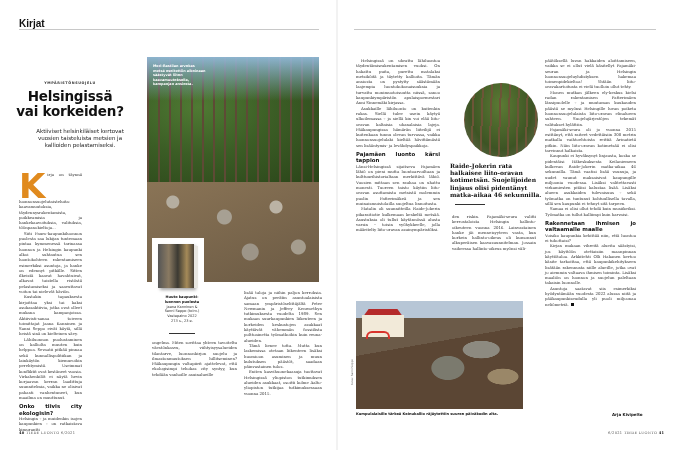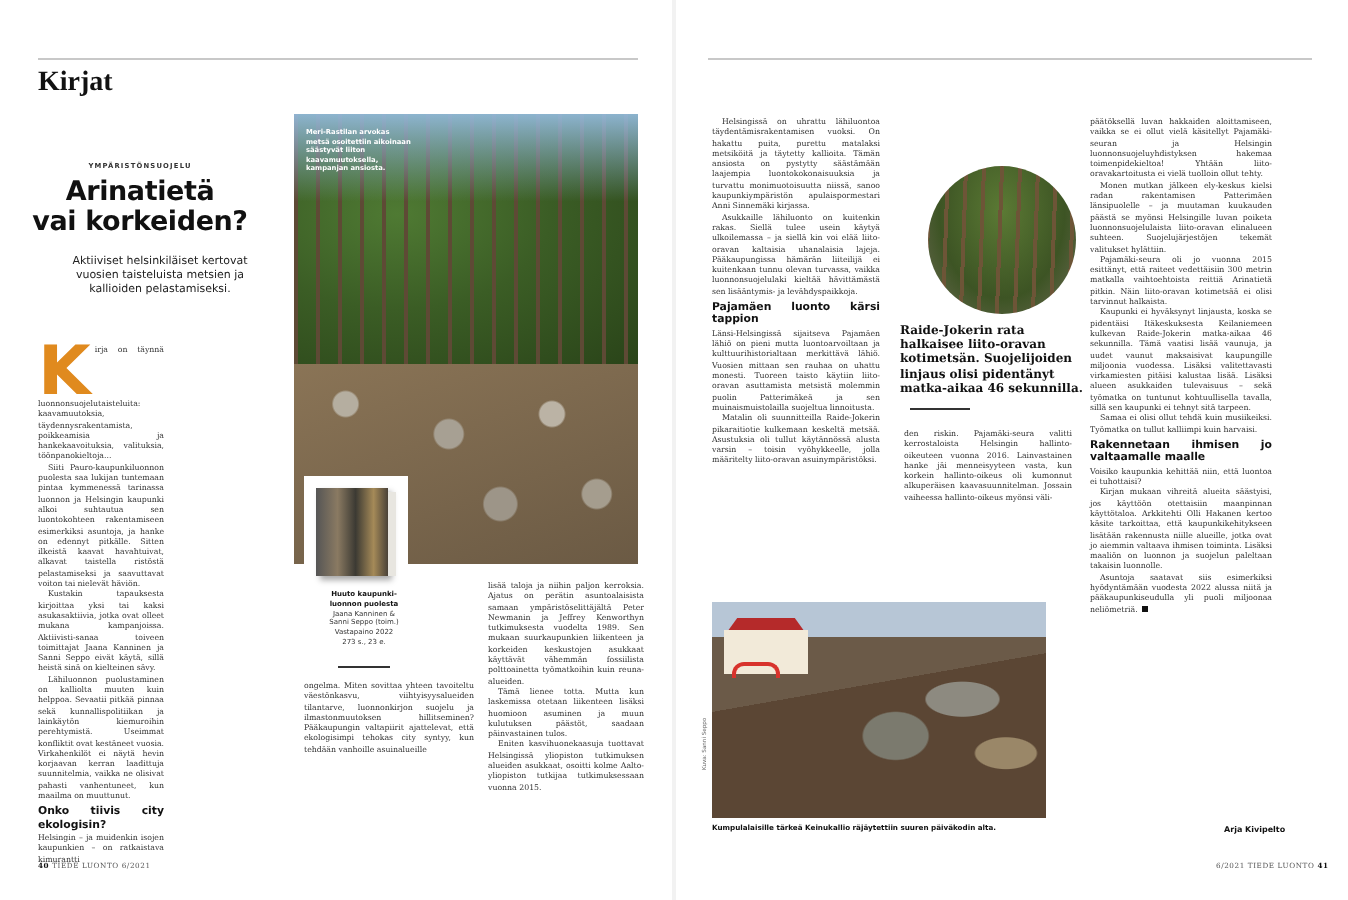--- a/index.html
+++ b/index.html
@@ -2,21 +2,21 @@
 <html><head>
 <meta charset="utf-8">
 <style>
   * { box-sizing: border-box; margin: 0; padding: 0; }
   html, body { width: 674px; height: 450px; background: #ffffff; overflow: hidden; }
   body { position: relative; font-family: "DejaVu Serif", serif; color: #222; }
   .page { position: absolute; top: 0; height: 450px; background: #fff; overflow: hidden; }
   .page.left { left: 0; width: 336px; }
   .page.right { left: 338px; width: 336px; }
   .gutter { position: absolute; left: 336px; top: 0; width: 2px; height: 450px; background: #f2f2f2; }
-  .section-label { position: absolute; left: 19px; top: 18px; font-family: Liberation Serif, serif; font-weight: bold; font-size: 14px; color: #111; margin-top: 16px; }
+  .section-label { position: absolute; left: 19px; top: 18px; font-family: Liberation Sans, sans-serif; font-weight: bold; font-size: 10px; color: #111; }
   .rule { position: absolute; top: 29px; height: 1px; background: #c8c8c8; }
   .text { font-size: 3.9px; line-height: 5.3px; color: #333; text-align: justify; }
   .text p { margin: 0; text-indent: 5px; }
   .text p.noind { text-indent: 0; }
   .kicker { position: absolute; left: 0; width: 140px; top: 81px; text-align: center; font-family: "DejaVu Sans", sans-serif; font-size: 3.4px; letter-spacing: 0.6px; font-weight: bold; color: #333; }
   .headline { position: absolute; left: 0; width: 140px; top: 89px; text-align: center; font-family: "DejaVu Sans", sans-serif; font-weight: bold; font-size: 13.5px; line-height: 15px; color: #111; letter-spacing: -0.2px; }
   .deck { position: absolute; left: 35px; width: 90px; top: 128px; text-align: center; font-family: "DejaVu Sans", sans-serif; font-size: 5.5px; line-height: 7px; color: #222; }
   .dropcap { float: left; font-family: "DejaVu Sans", sans-serif; font-weight: bold; font-size: 34px; line-height: 26px; color: #e08a1e; margin: 0 2px 0 0; padding-top: 1px; }
   .subhead { font-family: "DejaVu Sans", sans-serif; font-weight: bold; font-size: 5.4px; line-height: 6.4px; color: #111; margin-top: 3px; }
   .folio { position: absolute; top: 431px; font-family: "DejaVu Serif", serif; font-size: 3.6px; letter-spacing: 0.3px; color: #555; }
@@ -63,21 +63,21 @@
 </style>
 </head>
 <body>
 
 <div class="page left">
   <div class="section-label">Kirjat</div>
   <div class="rule" style="left:19px; width:300px;"></div>
 
   <div class="kicker">YMPÄRISTÖNSUOJELU</div>
   <div class="headline">
-    <div>Arinatietä</div>
+    <div>Helsingissä</div>
     <div>vai korkeiden?</div>
   </div>
   <div class="deck">Aktiiviset helsinkiläiset kertovat vuosien taisteluista metsien ja kallioiden pelastamiseksi.</div>
 
   <div class="photo forest" style="left:147px; top:57px; width:172px; height:125px;">
     <div class="caption-overlay">Meri-Rastilan arvokas metsä osoitettiin aikoinaan säästyvät liiton kaavamuutoksella, kampanjan ansiosta.</div>
   </div>
   <div class="photo rocks" style="left:147px; top:182px; width:172px; height:100px;"></div>
 
   <div class="book">

